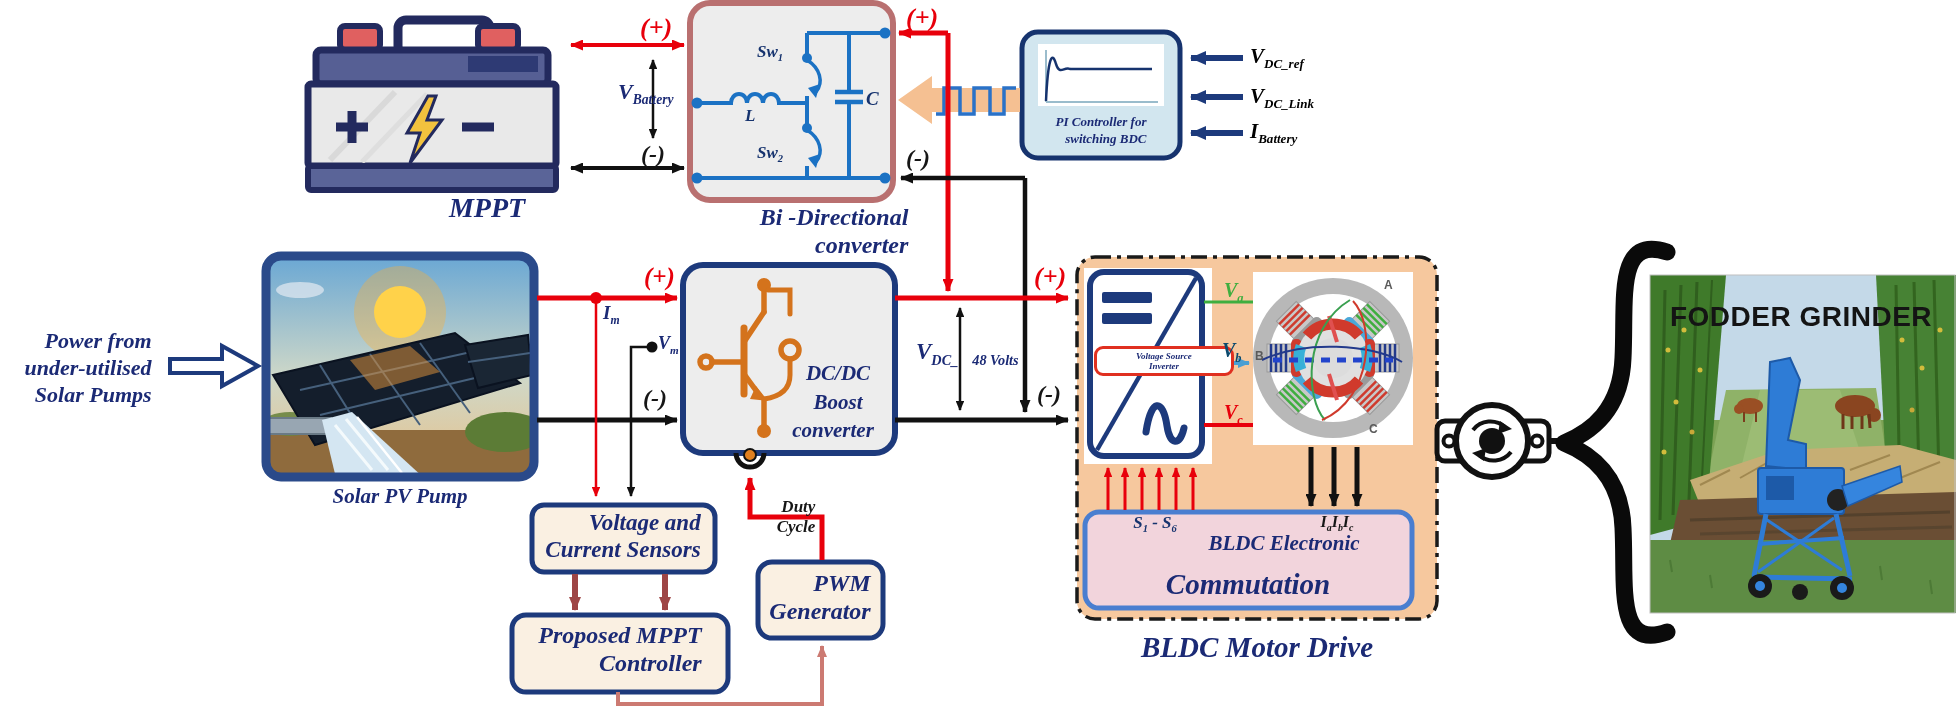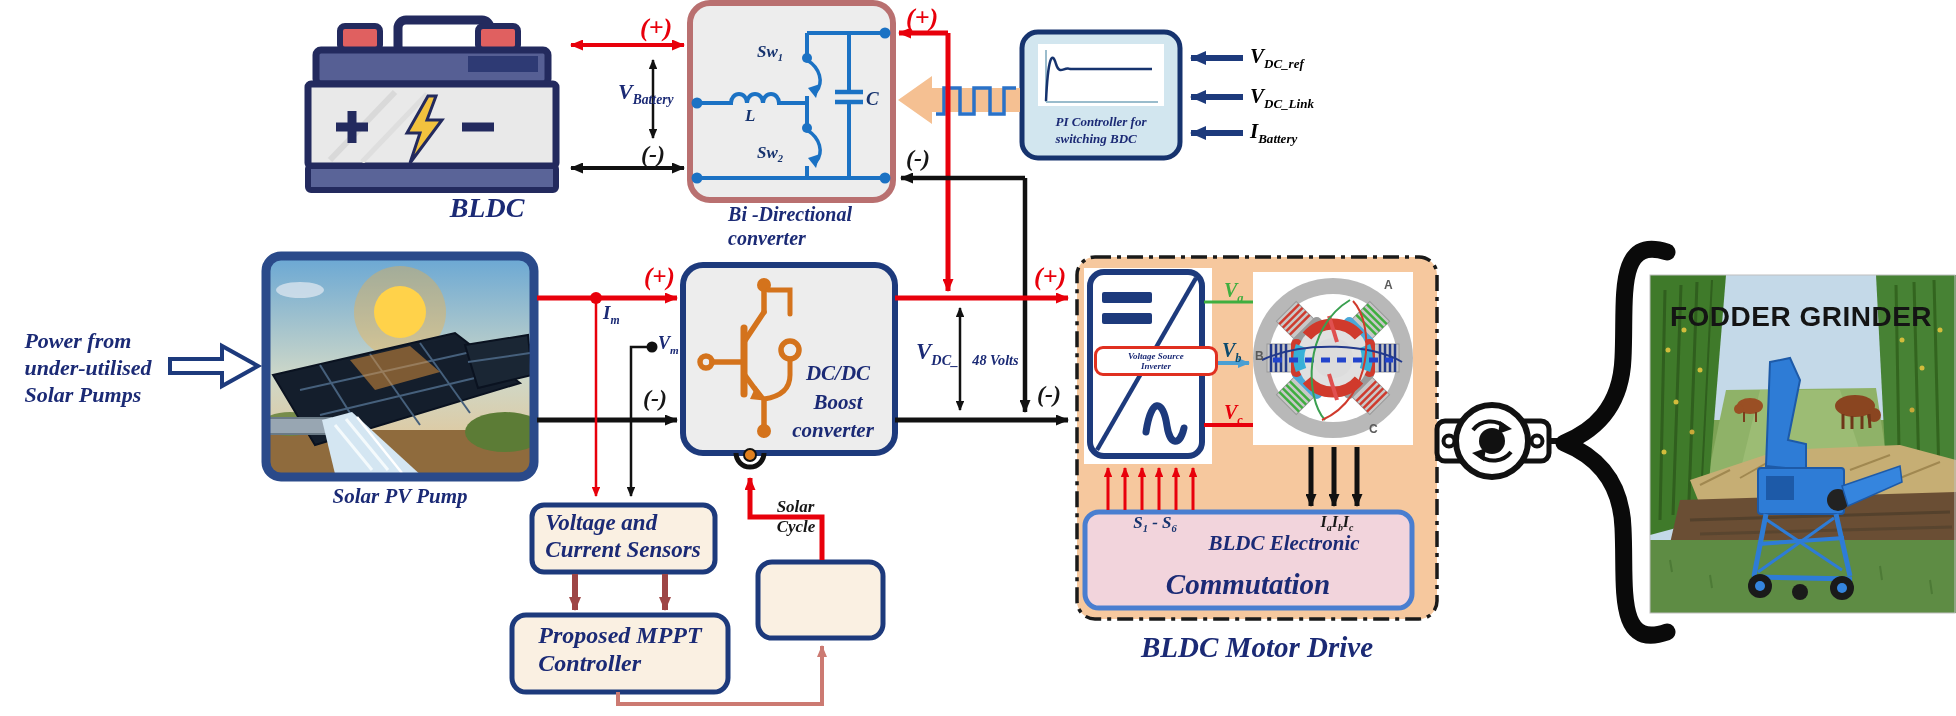--- a/index.html
+++ b/index.html
@@ -1,32 +1,32 @@
 <!DOCTYPE html>
 <html><head>
 <meta charset="utf-8">
 <style>
   html,body{margin:0;padding:0;background:#fff;}
   #canvas{position:relative;width:1956px;height:716px;background:#fff;overflow:hidden;
           font-family:"Liberation Serif",serif;}
   svg.layer{position:absolute;left:0;top:0;}
   .lbl{position:absolute;font-weight:bold;font-style:italic;color:#1b2a75;
        white-space:nowrap;line-height:1.18;}
-  .c{transform:translateX(-50%);text-align:left;}
+  .c{transform:translateX(-50%);text-align:right;}
   .red{color:#e8000b}
   .dark{color:#161616}
   .maroon{color:#000000}
   .green{color:#3fae3f}
   .blue{color:#0c4a6e}
   .gray{color:#5a5a5a}
   .lbl sub{font-size:62%;font-style:italic;}
   .sans{font-family:"Liberation Sans",sans-serif;font-style:normal;}
   .vsi-tag{position:absolute;left:1094px;top:346px;width:102px;background:#fff;
            border:3px solid #e03020;border-radius:9px;font-size:9px;font-weight:bold;
-           font-style:italic;color:#1b2a75;text-align:center;padding:2px 8px;}
+           font-style:italic;color:#1b2a75;text-align:center;padding:2px 16px;}
 </style>
 </head>
 <body>
 
 <div id="canvas">
 
 <svg class="layer" width="1956" height="716" viewBox="0 0 1956 716">
   <defs>
     <marker id="arR" markerUnits="userSpaceOnUse" markerWidth="13" markerHeight="11" refX="12" refY="5.5" orient="auto">
           <path d="M0,0L13,5.5L0,11Z" fill="#e8000b"></path>
@@ -441,27 +441,27 @@
     <path d="M1667,252 C1615,235 1626,300 1623,358 C1621,410 1591,432 1564,443 C1591,454 1621,476 1623,528 C1626,586 1615,650 1667,632" fill="none" stroke="#0a0a0a" stroke-width="17" stroke-linecap="round" stroke-linejoin="round"></path>
   </g>
 </svg>
 
 <div class="lbl c" style="left:88px;top:328px;font-size:22px;line-height:1.22">
   <div>Power from</div>
   <div>under-utilised</div>
   <div>Solar Pumps</div>
 </div>
 
-<div class="lbl c" style="left:487px;top:191px;font-size:28px">BLDC</div>
+<div class="lbl c" style="left:487px;top:191px;font-size:28px">MPPT</div>
 
 <div class="lbl red" style="left:640px;top:13px;font-size:26px">(+)</div>
 <div class="lbl" style="left:618px;top:79px;font-size:22px"><span>V</span><sub>Battery</sub></div>
 <div class="lbl dark" style="left:641px;top:140px;font-size:24px">(-)</div>
 
-<div class="lbl c" style="left:790px;top:203px;font-size:20px">
+<div class="lbl c" style="left:834px;top:203px;font-size:24px">
   <div>Bi -Directional</div>
   <div>converter</div>
 </div>
 <div class="lbl" style="left:757px;top:42px;font-size:17px;color:#16336e"><span>Sw</span><sub>1</sub></div>
 <div class="lbl" style="left:745px;top:106px;font-size:17px;color:#16336e">L</div>
 <div class="lbl" style="left:757px;top:143px;font-size:17px;color:#16336e"><span>Sw</span><sub>2</sub></div>
 <div class="lbl" style="left:866px;top:88px;font-size:19px;color:#16336e">C</div>
 
 <div class="lbl red" style="left:906px;top:3px;font-size:26px">(+)</div>
 <div class="lbl dark" style="left:906px;top:144px;font-size:24px">(-)</div>
@@ -483,32 +483,36 @@
 
 <div class="lbl c" style="left:838px;top:361px;font-size:21px">DC/DC</div>
 <div class="lbl c" style="left:838px;top:390px;font-size:21px">Boost</div>
 <div class="lbl c" style="left:833px;top:418px;font-size:21px">converter</div>
 
 <div class="lbl red" style="left:1034px;top:262px;font-size:26px">(+)</div>
 <div class="lbl" style="left:916px;top:338px;font-size:23px"><span>V</span><sub>DC_</sub><sub style="margin-left:14px">48 Volts</sub></div>
 <div class="lbl dark" style="left:1037px;top:380px;font-size:24px">(-)</div>
 
 <div class="lbl c dark" style="left:796px;top:497px;font-size:17px;line-height:1.15">
-  <div>Solar</div>
+  <div>Duty</div>
   <div>Cycle</div>
 </div>
 
 <div class="lbl c" style="left:623px;top:509px;font-size:23px">
   <div>Voltage and</div>
   <div>Current Sensors</div>
 </div>
 <div class="lbl c" style="left:620px;top:621px;font-size:24px">
   <div>Proposed MPPT</div>
   <div>Controller</div>
 </div>
+<div class="lbl c" style="left:820px;top:569px;font-size:24px">
+  <div>PWM</div>
+  <div>Generator</div>
+</div>
 
 <div class="vsi-tag">
   <div>Voltage Source</div>
   <div>Inverter</div>
 </div>
 
 <div class="lbl green" style="left:1224px;top:279px;font-size:20px"><span>V</span><sub>a</sub></div>
 <div class="lbl blue" style="left:1222px;top:339px;font-size:20px"><span>V</span><sub>b</sub></div>
 <div class="lbl red" style="left:1224px;top:401px;font-size:20px"><span>V</span><sub>c</sub></div>
 

